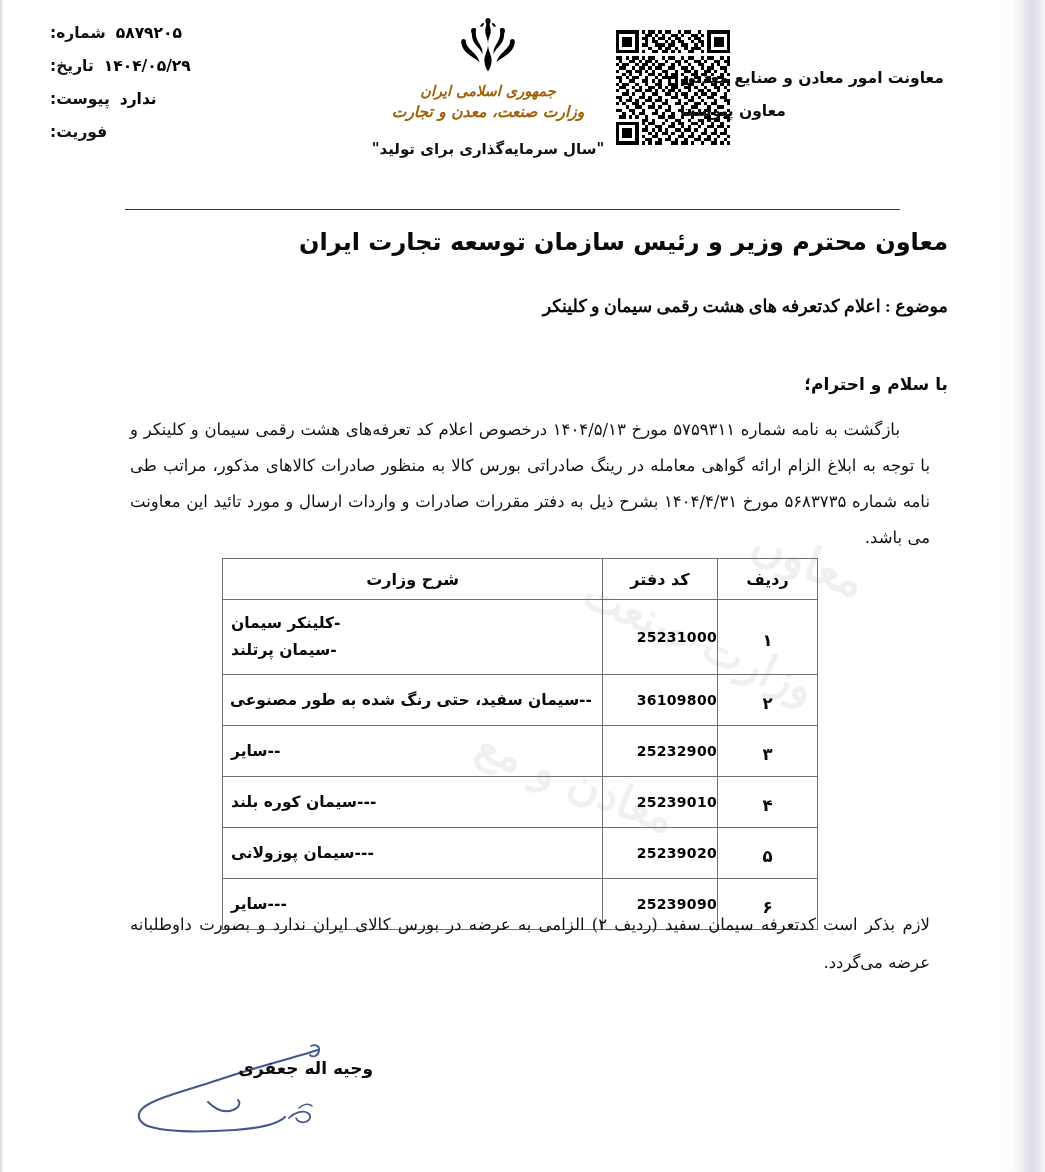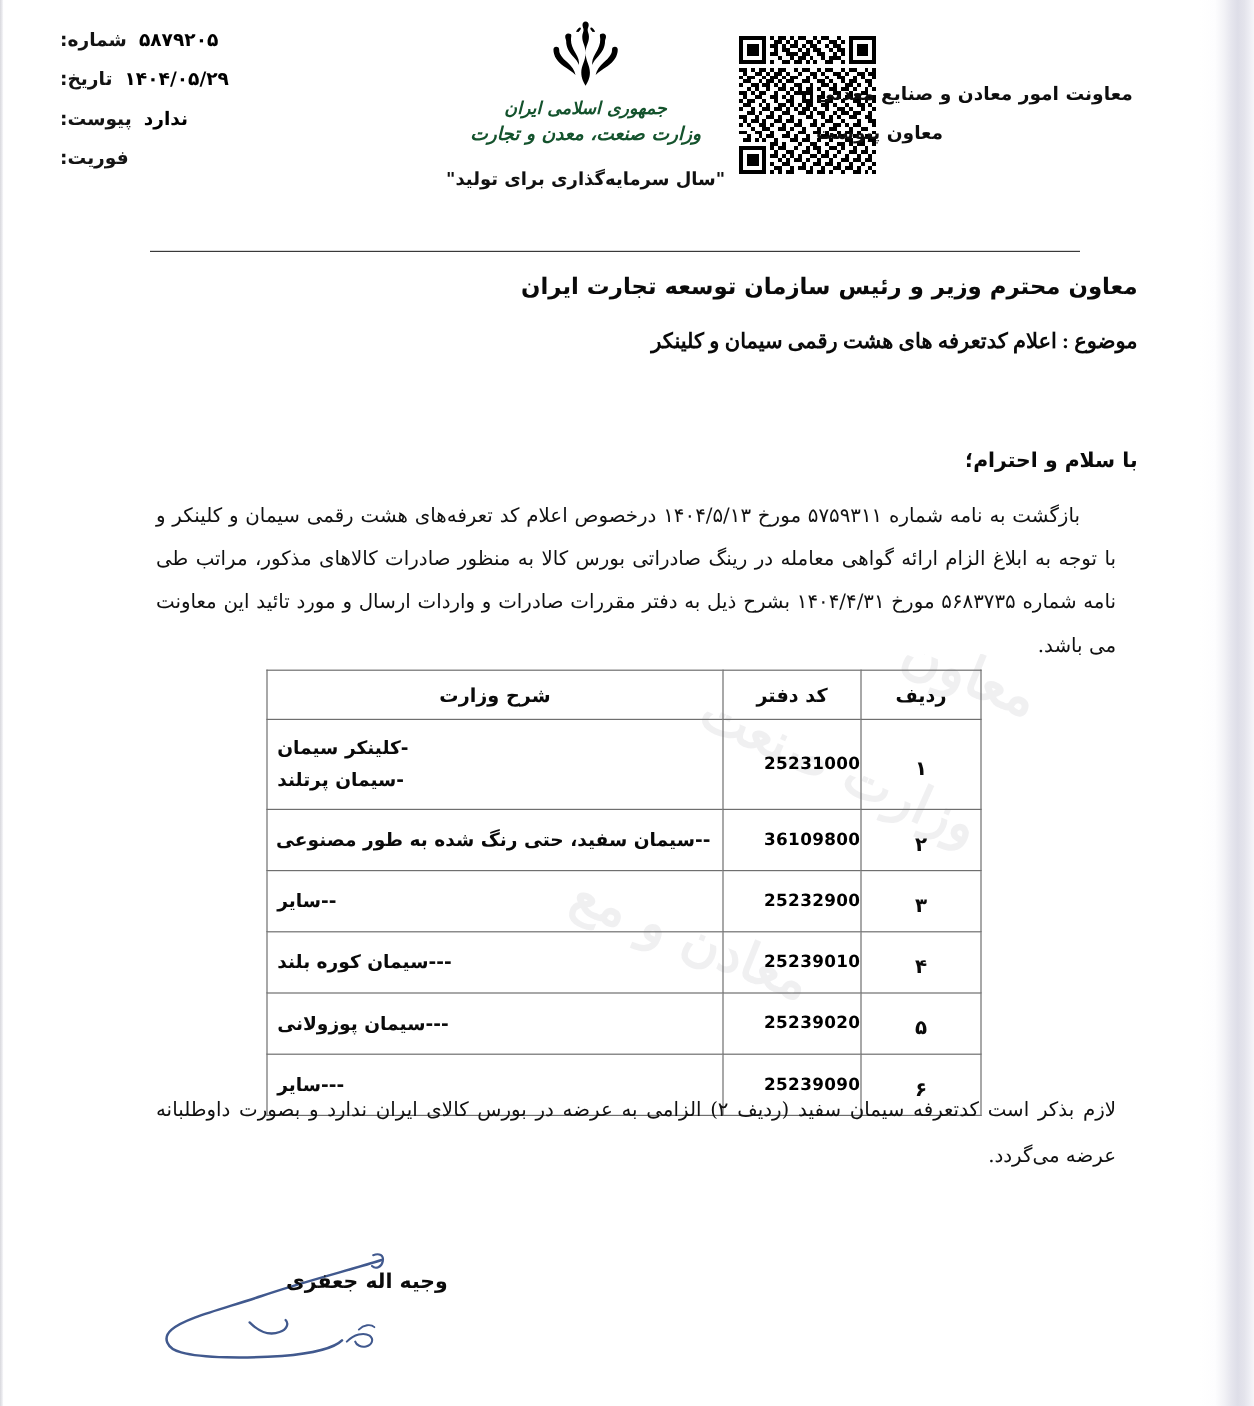--- a/index.html
+++ b/index.html
@@ -116,21 +116,21 @@
   }
   #emblem-glyph {
     font-size: 62px;
     line-height: 62px;
     color: #000000;
     height: 66px;
     font-family: "DejaVu Sans", sans-serif;
   }
   .emblem-script {
     font-family: "DejaVu Serif", "Liberation Serif", serif;
-    color: #14532d;
+    color: #a16207;
     font-style: italic;
     font-weight: 600;
     white-space: nowrap;
   }
   #emblem-line1 { font-size: 14.5px; margin-top: 2px; letter-spacing: -0.3px; }
   #emblem-line2 { font-size: 15.5px; margin-top: 3px; letter-spacing: -0.3px; }
   #slogan {
     position: absolute;
     left: 335px;
     top: 140px;
@@ -166,21 +166,21 @@
 
   
   #addressee { position: absolute; right: 52px; top: 228px; width: 905px; }
   .addr-line {
     text-align: right;
     font-weight: 700;
     color: #0a0a0a;
     white-space: nowrap;
   }
   #addr-name    { font-size: 19px; margin-bottom: 19px; }
-  #addr-title   { font-size: 19px; margin-bottom: 24px; }
+  #addr-title   { font-size: 24px; margin-bottom: 40px; }
   #subject-line { font-size: 17.5px; font-family: Liberation Serif, serif; }
 
   
   #greeting {
     position: absolute;
     right: 52px;
     top: 374px;
     font-size: 17px;
     font-weight: 700;
     color: #0a0a0a;

